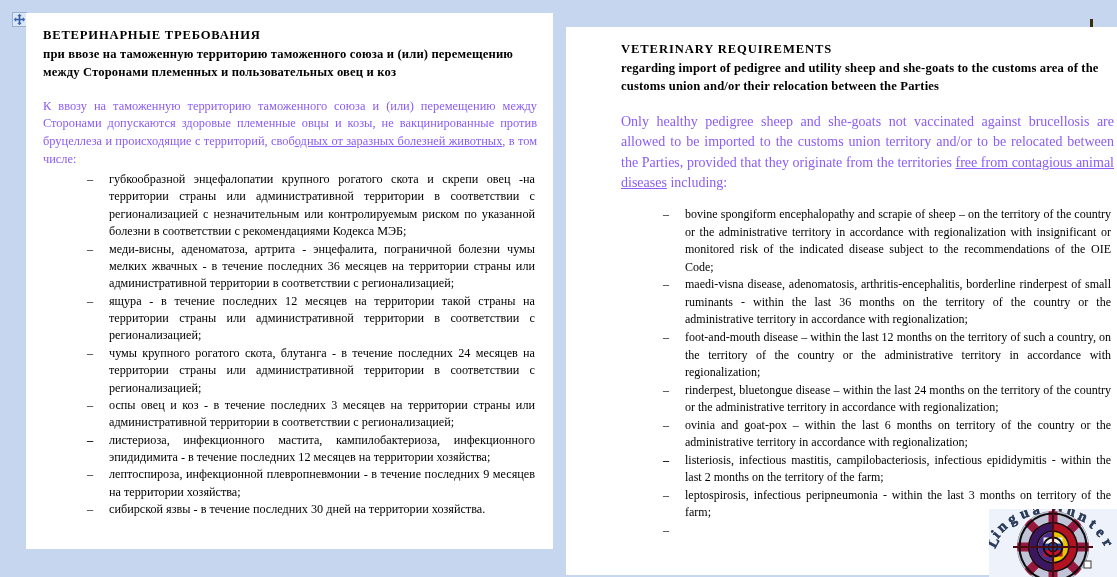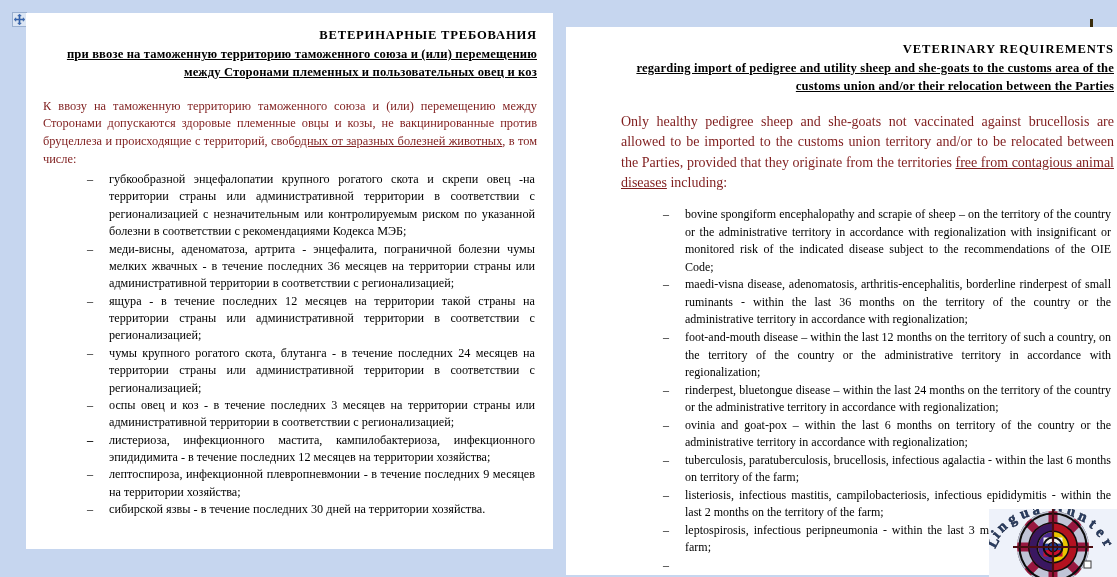--- a/index.html
+++ b/index.html
@@ -60,44 +60,44 @@
 
   
   .page-inner {
     padding: 14px 18px 0 18px;
     box-sizing: border-box;
   }
   #page-left .page-inner  { padding: 14px 16px 0 17px; }
   #page-right .page-inner { padding: 14px 17px 0 15px; }
 
   .doc-title {
-    text-align: right;
+    text-align: left;
     font-weight: bold;
     font-size: 12.6px;
     line-height: 1.42;
     color: #000;
     letter-spacing: 0.15px;
     margin: 0;
   }
   .doc-title .line1 {
     display: block;
     letter-spacing: 0.8px;
     margin-bottom: 1px;
   }
   #page-right .doc-title .line1 { letter-spacing: 0.9px; }
-  .doc-title .rest { display: block; text-decoration: underline; }
+  .doc-title .rest { display: block; }
 
   .intro {
     margin: 0;
     padding-top: 16px;
     text-align: justify;
     text-justify: inter-word;
     font-size: 12.4px;
     line-height: 1.44;
-    color: #7f1d1d;
+    color: #8b5cf6;
   }
   #page-right .intro { font-size: 14px; line-height: 1.46; }
 
   .u { text-decoration: underline; }
 
   
   ul.dash-list {
     list-style: none;
     margin: 0;
     padding: 0;
@@ -183,21 +183,21 @@
     </div>
 
     <p class="intro"><span>Only healthy pedigree sheep and she-goats not vaccinated against brucellosis are allowed to be imported to the customs union territory and/or to be relocated between the Parties, provided that they originate from the territories </span><span class="u">free from contagious animal diseases</span><span> including:</span></p>
 
     <ul class="dash-list" id="right-list">
         <li><span class="dash">–</span><span>bovine spongiform encephalopathy and scrapie of sheep – on the territory of the country or the administrative territory in accordance with regionalization with insignificant or monitored risk of the indicated disease subject to the recommendations of the OIE Code;</span></li>
         <li><span class="dash">–</span><span>maedi-visna disease, adenomatosis, arthritis-encephalitis, borderline rinderpest of small ruminants - within the last 36 months on the territory of the country or the administrative territory in accordance with regionalization;</span></li>
         <li><span class="dash">–</span><span>foot-and-mouth disease – within the last 12 months on the territory of such a country, on the territory of the country or the administrative territory in accordance with regionalization;</span></li>
         <li><span class="dash">–</span><span>rinderpest, bluetongue disease – within the last 24 months on the territory of the country or the administrative territory in accordance with regionalization;</span></li>
         <li><span class="dash">–</span><span>ovinia and goat-pox – within the last 6 months on territory of the country or the administrative territory in accordance with regionalization;</span></li>
-        <li><span class="dash">–</span><span>tuberculosis, paratuberculosis, brucellosis, infectious agalactia - within the last 6 months on territory of the farm;</span></li>
+        <li><span class="dash">–</span></li>
         <li><span class="dash">–</span><span>listeriosis, infectious mastitis, campilobacteriosis, infectious epididymitis - within the last 2 months on the territory of the farm;</span></li>
         <li><span class="dash">–</span><span>leptospirosis, infectious peripneumonia - within the last 3 months on territory of the farm;</span></li>
         <li><span class="dash">–</span></li>
       </ul>
   </div>
 </div>
 
 <div id="watermark">
   <svg width="128" height="68" viewBox="0 0 128 68">
     <defs>

